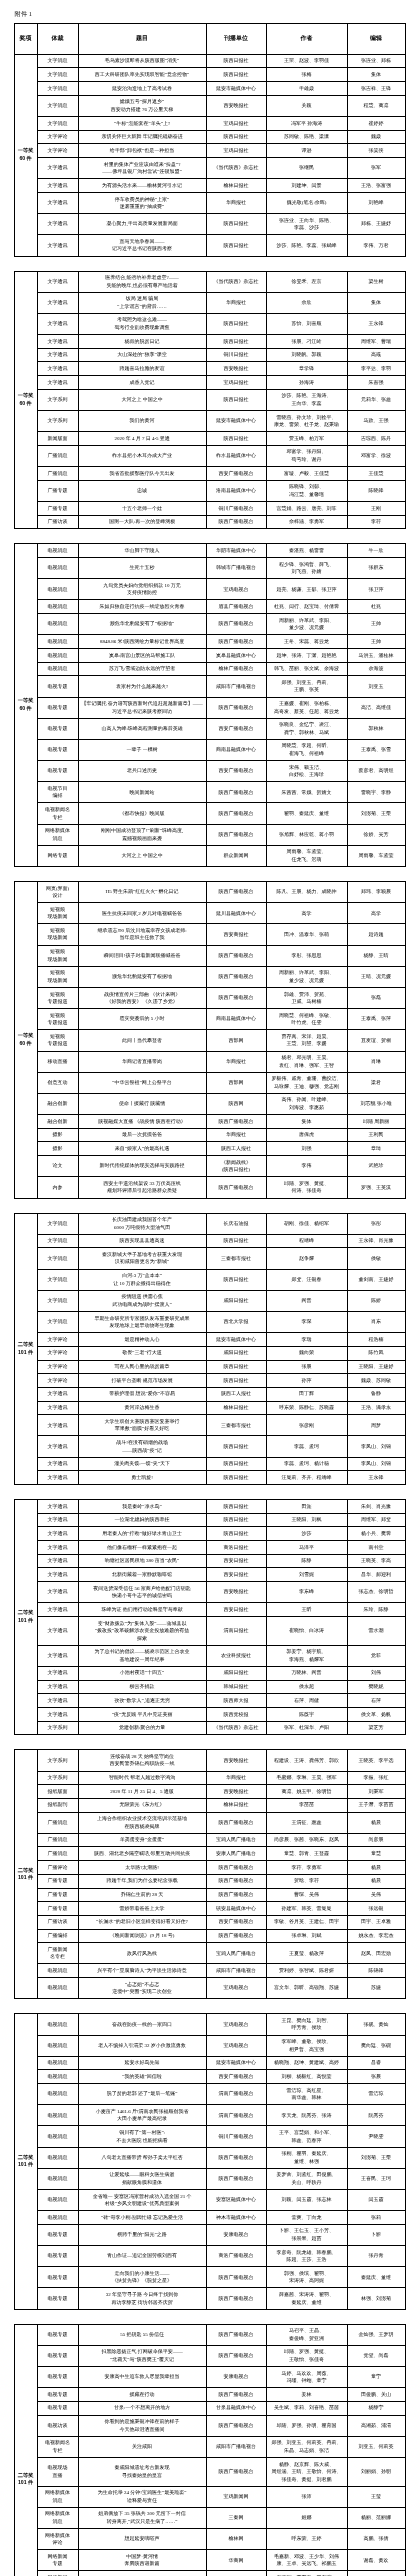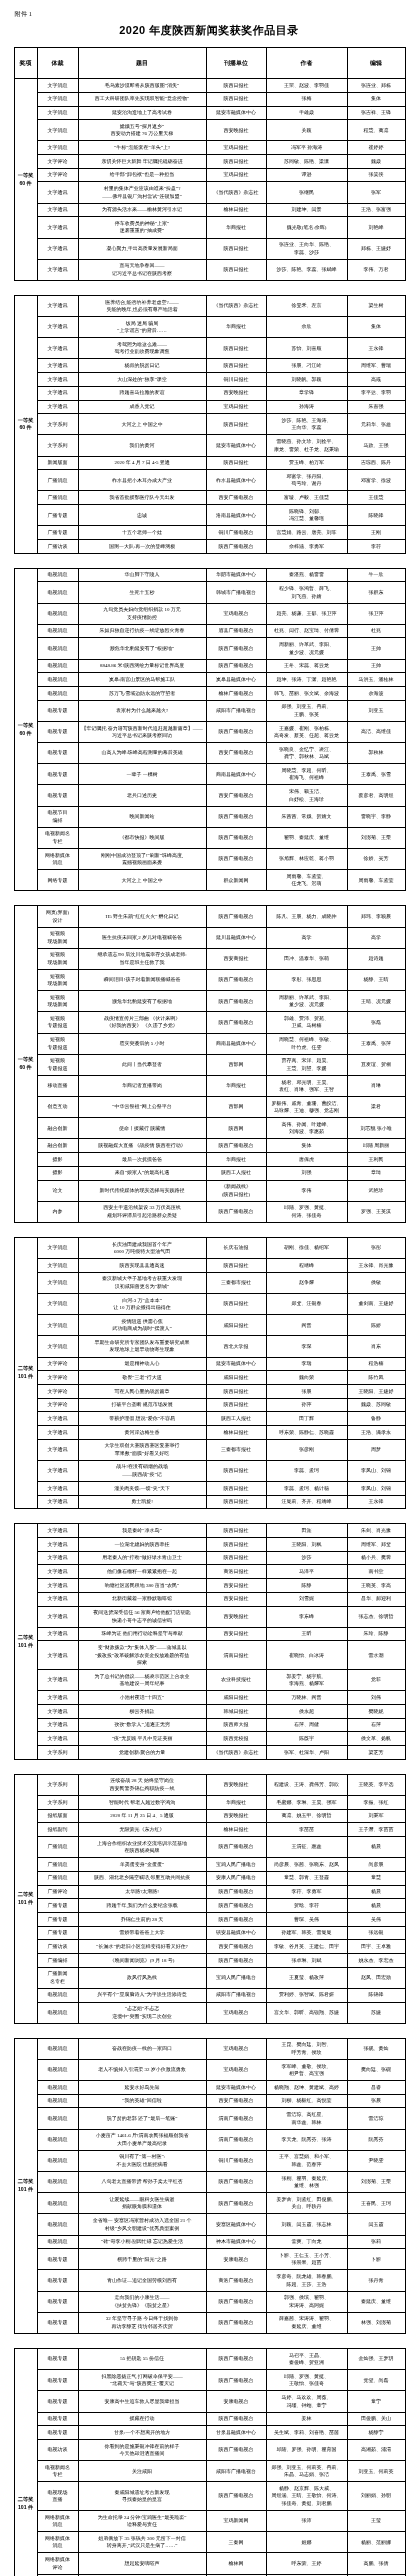--- a/index.html
+++ b/index.html
@@ -15,21 +15,20 @@
   .award-cell{font-weight:bold;font-size:5.2px;font-family:"Liberation Sans","DejaVu Sans",sans-serif;}
   .genre-cell{padding:2.6px 1px;}
   .c-award{width:23px}.c-genre{width:41px}.c-title{width:128px}
   .c-unit{width:60px}.c-authors{width:81px}.c-editors{width:58px}
 </style>
 </head>
 <body>
 
 <div class="doc">
   <div class="attachment">附件 1</div>
-  <div class="page-title">2020 年度陕西新闻奖获奖作品目录</div>
   <div id="blocks-container">
       <table>
         <colgroup>
           <col class="c-award">
           <col class="c-genre">
           <col class="c-title">
           <col class="c-unit">
           <col class="c-authors">
           <col class="c-editors">
         </colgroup>

